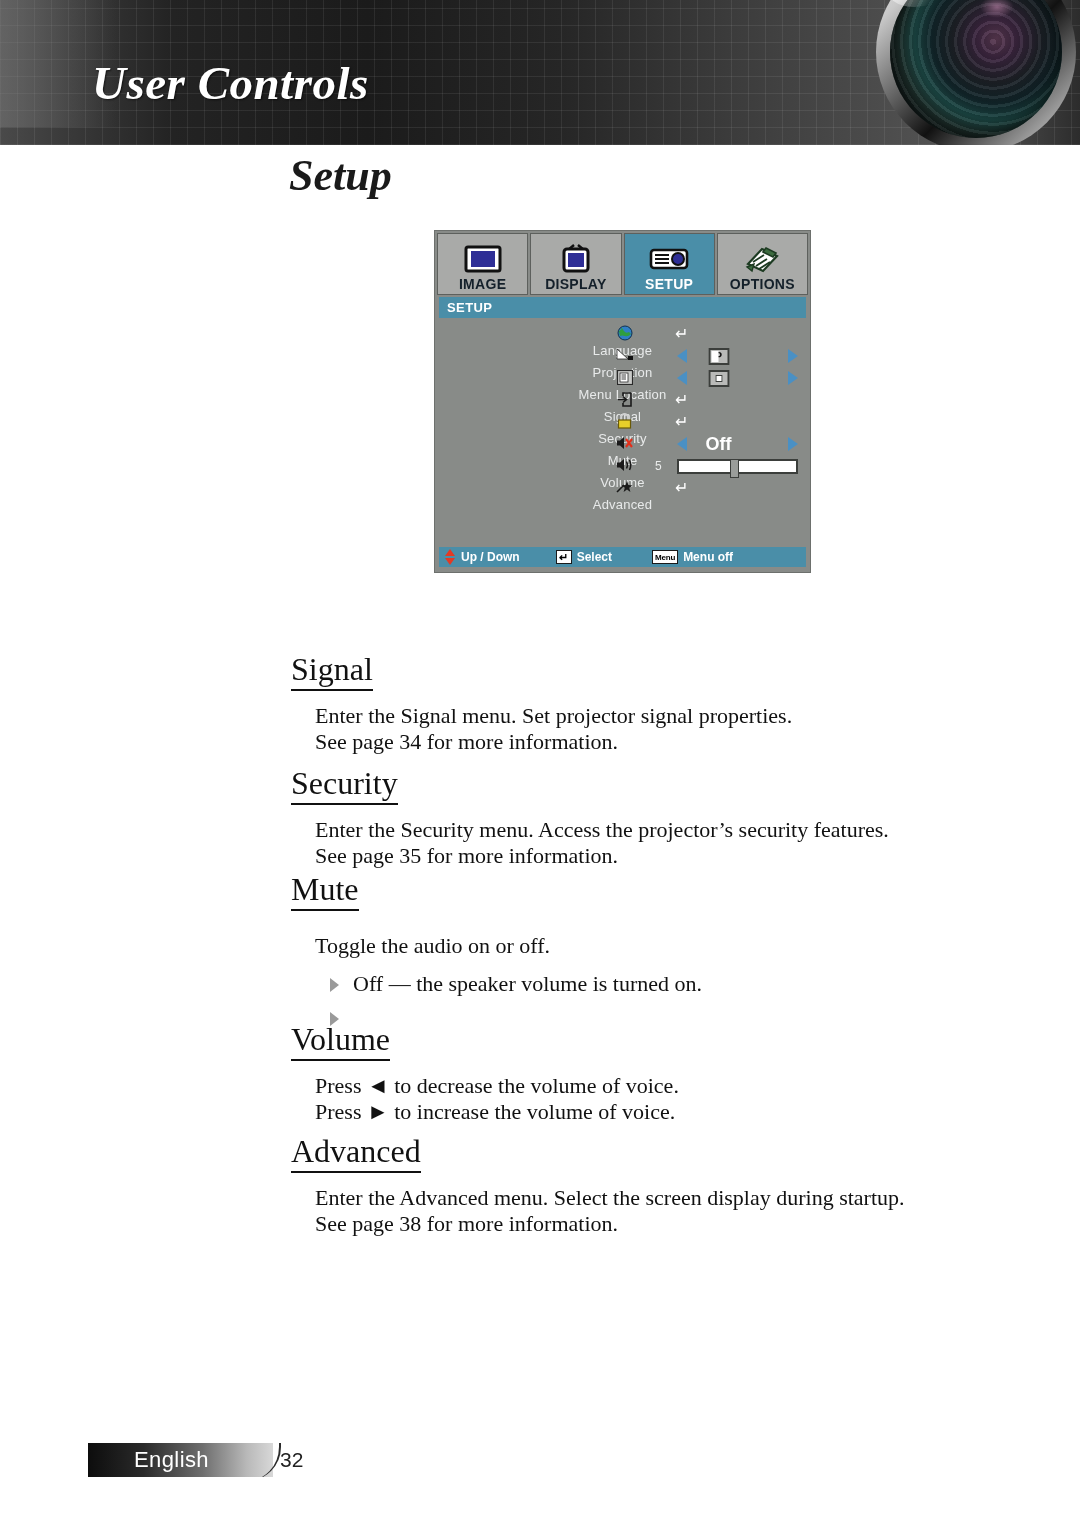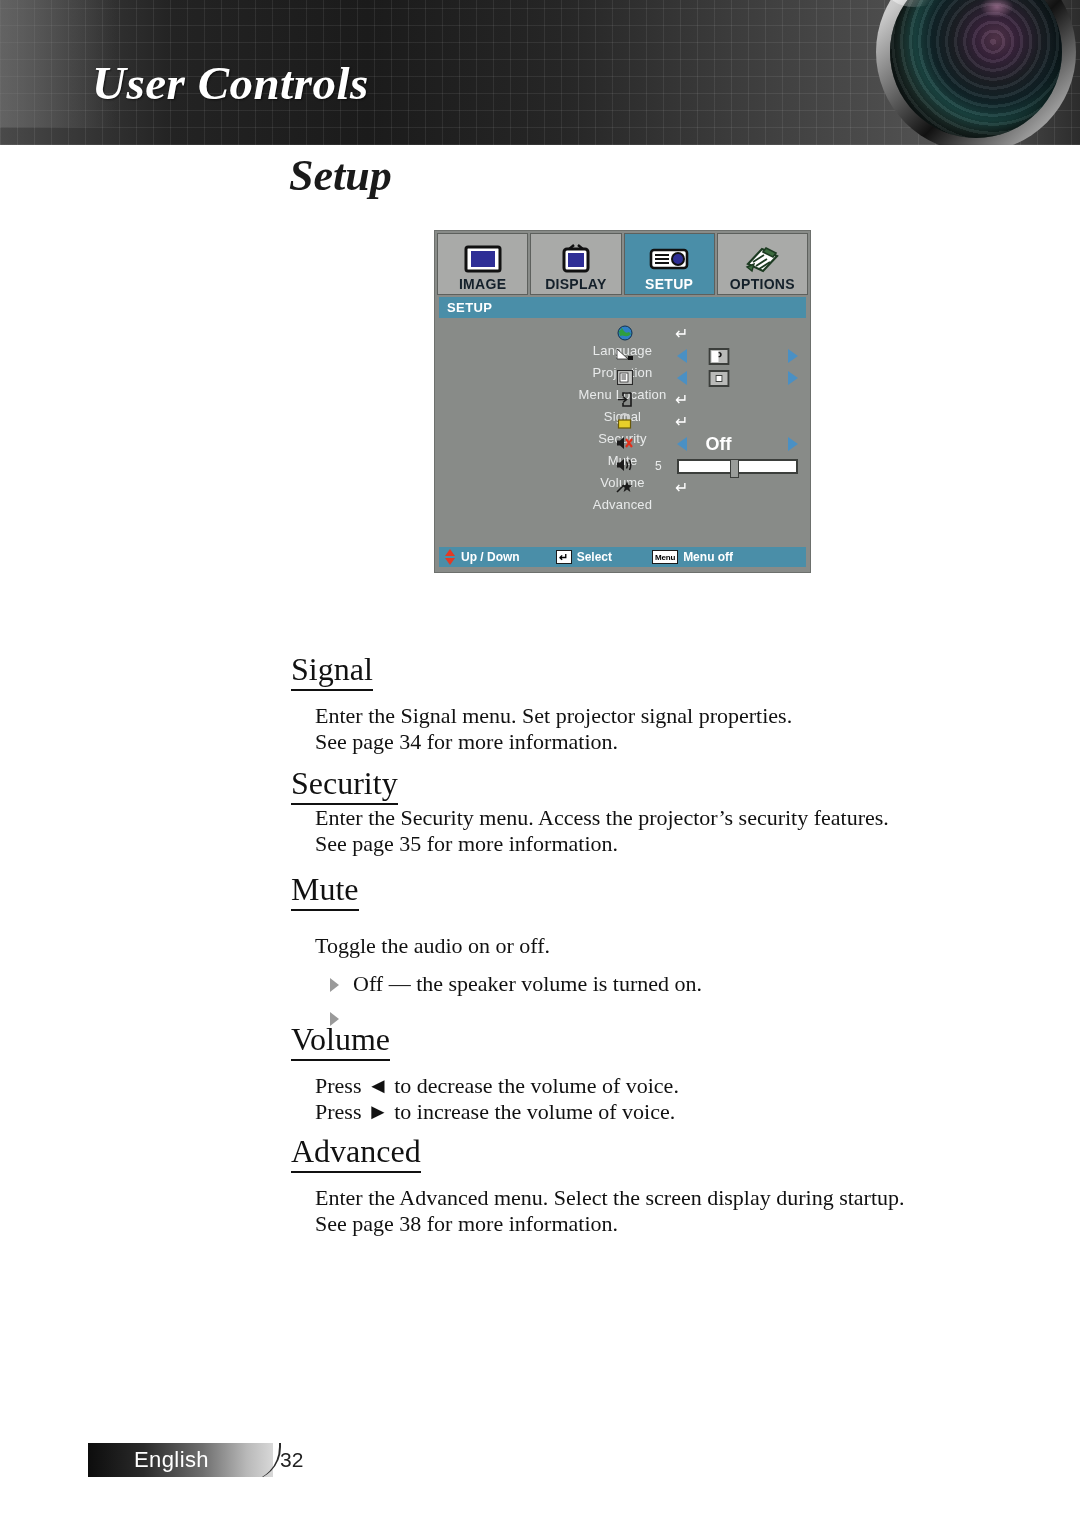--- a/index.html
+++ b/index.html
@@ -675,21 +675,21 @@
 </div>
 
 <div class="sec" style="top:651px;">
   <div class="sec-head-wrap"><h2>Signal</h2></div>
   <p style="margin-top:12px;">Enter the Signal menu. Set projector signal properties.</p>
   <p>See page 34 for more information.</p>
 </div>
 
 <div class="sec" style="top:765px;">
   <div class="sec-head-wrap"><h2>Security</h2></div>
-  <p style="margin-top:0;">Enter the Security menu. Access the projector’s security features.</p>
+  <p style="margin-top:12px;">Enter the Security menu. Access the projector’s security features.</p>
   <p>See page 35 for more information.</p>
 </div>
 
 <div class="sec" style="top:871px;">
   <div class="sec-head-wrap"><h2>Mute</h2></div>
   <p style="margin-top:22px;">Toggle the audio on or off.</p>
   <ul class="bullet-list" style="margin-top:8px;">
     <li>
       <span class="tri"></span>
       <span>Off — the speaker volume is turned on.</span>

